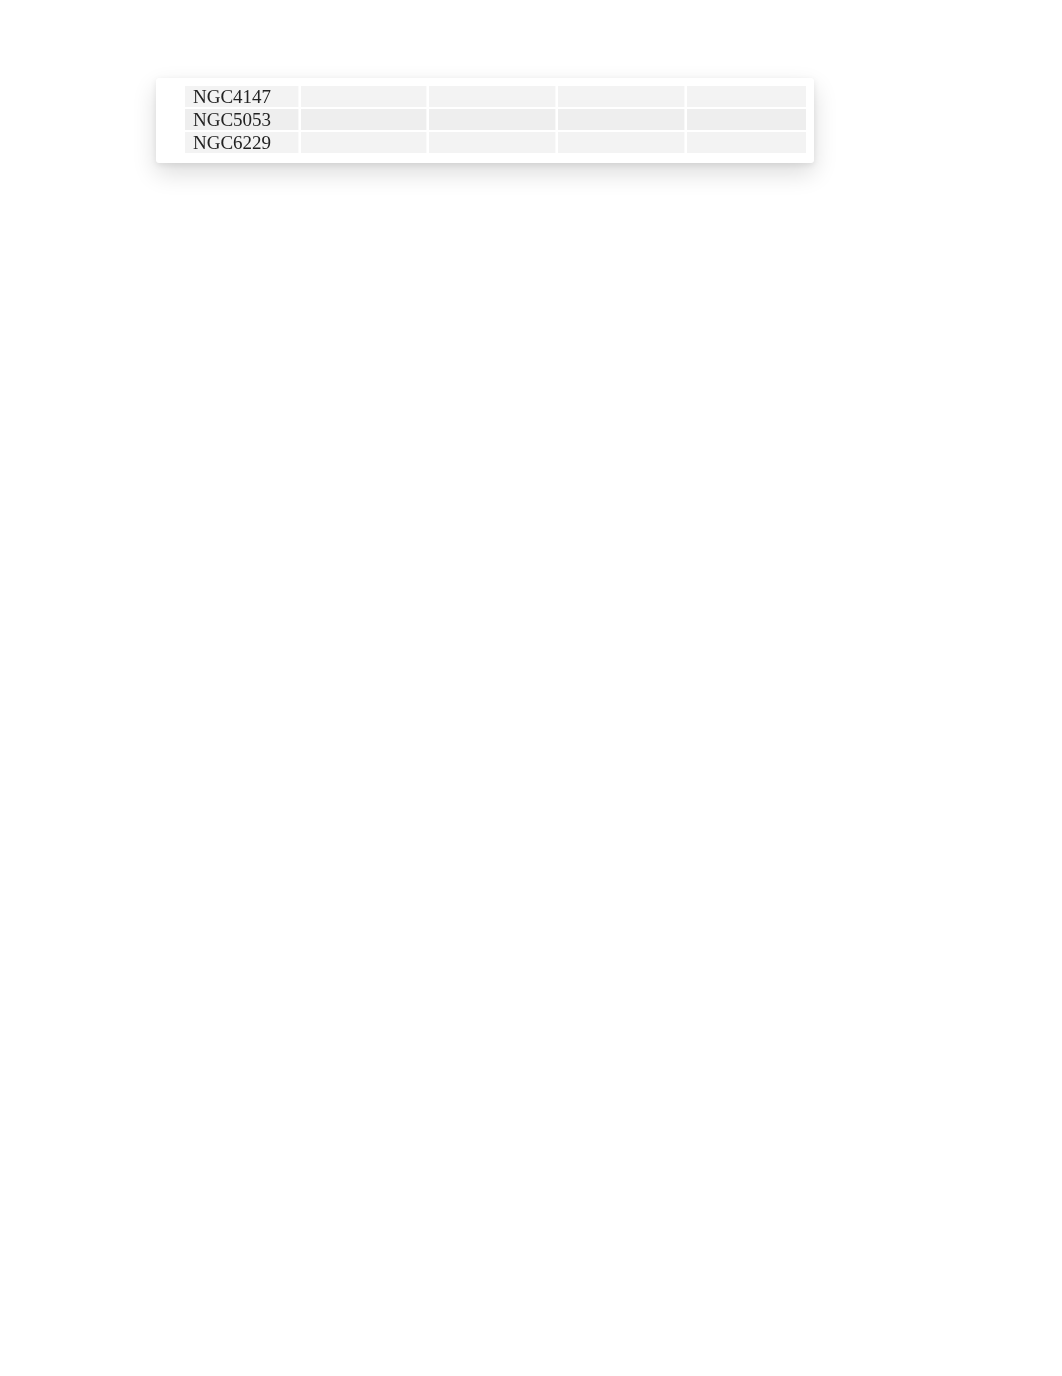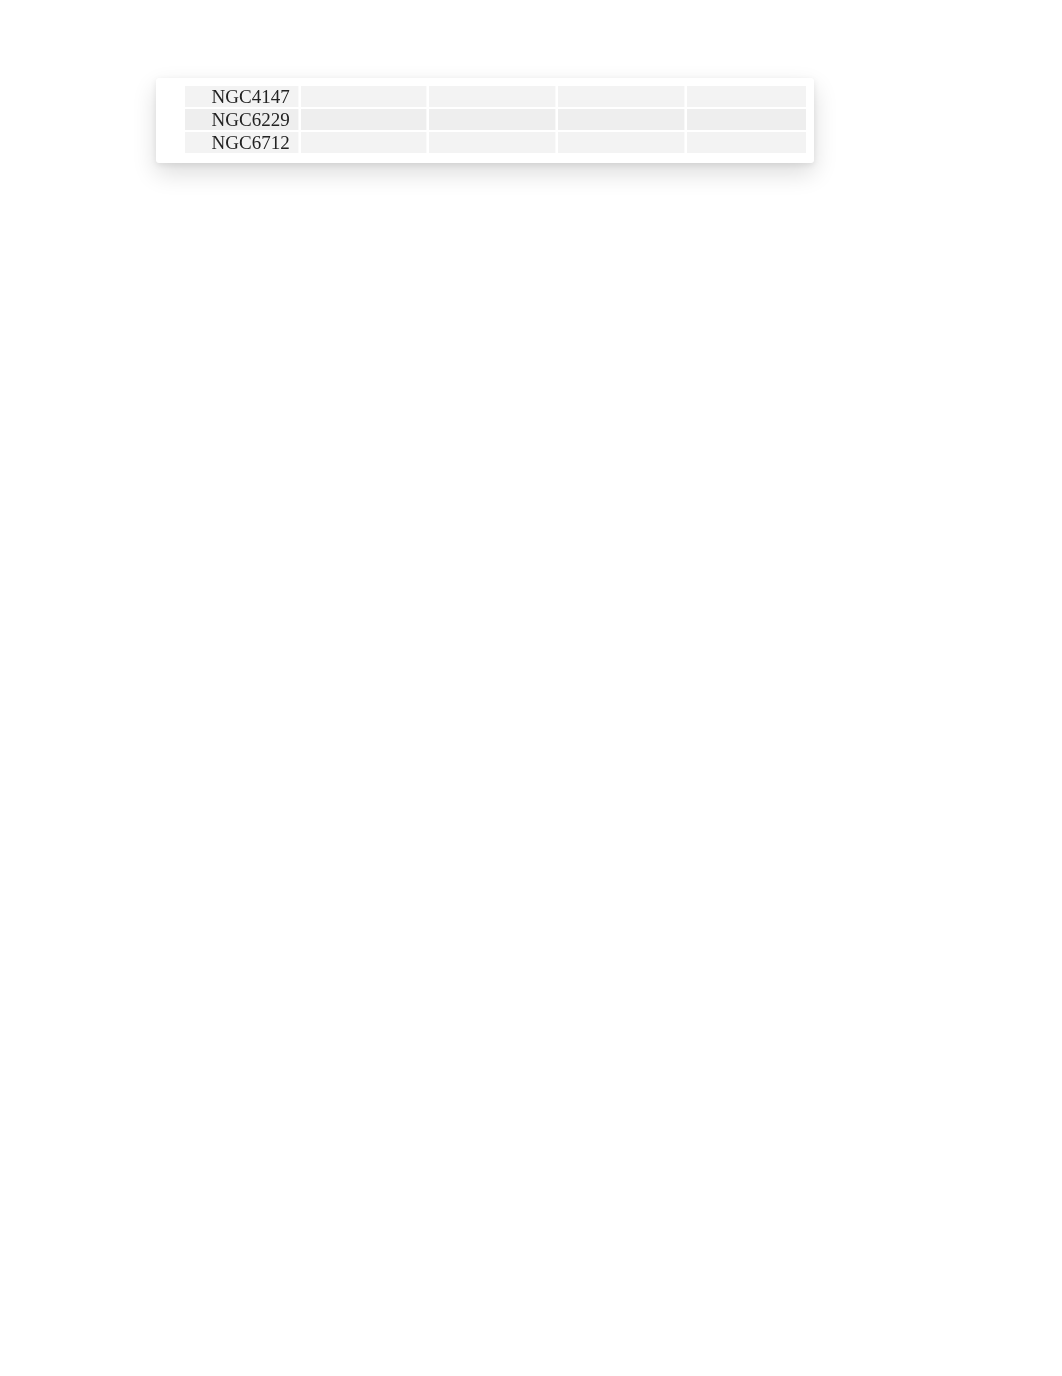--- a/index.html
+++ b/index.html
@@ -33,21 +33,21 @@
       padding: 0 8px;
     }
     tr:nth-child(odd) td { background: #f3f3f3; }
     tr:nth-child(even) td { background: #eeeeee; }
     td.rownum {
       width: 3%;
       background: transparent !important;
     }
     td.name {
       width: 18%;
-      text-align: right;
+      text-align: left;
       white-space: nowrap;
     }
     td.blank {
       width: auto;
     }
     
     td { border-right: 1px solid rgba(255,255,255,0.6); }
     td:last-child { border-right: none; }
   </style>
 </head>
@@ -59,29 +59,29 @@
       <tr>
         <td class="rownum"></td>
         <td class="name">NGC4147</td>
         <td class="blank"></td>
         <td class="blank"></td>
         <td class="blank"></td>
         <td class="blank"></td>
       </tr>
       <tr>
         <td class="rownum"></td>
-        <td class="name">NGC6229</td>
+        <td class="name">NGC5053</td>
         <td class="blank"></td>
         <td class="blank"></td>
         <td class="blank"></td>
         <td class="blank"></td>
       </tr>
       <tr>
         <td class="rownum"></td>
-        <td class="name">NGC6712</td>
+        <td class="name">NGC6229</td>
         <td class="blank"></td>
         <td class="blank"></td>
         <td class="blank"></td>
         <td class="blank"></td>
       </tr>
     </tbody>
   </table>
 </div>
 
 </body></html>

